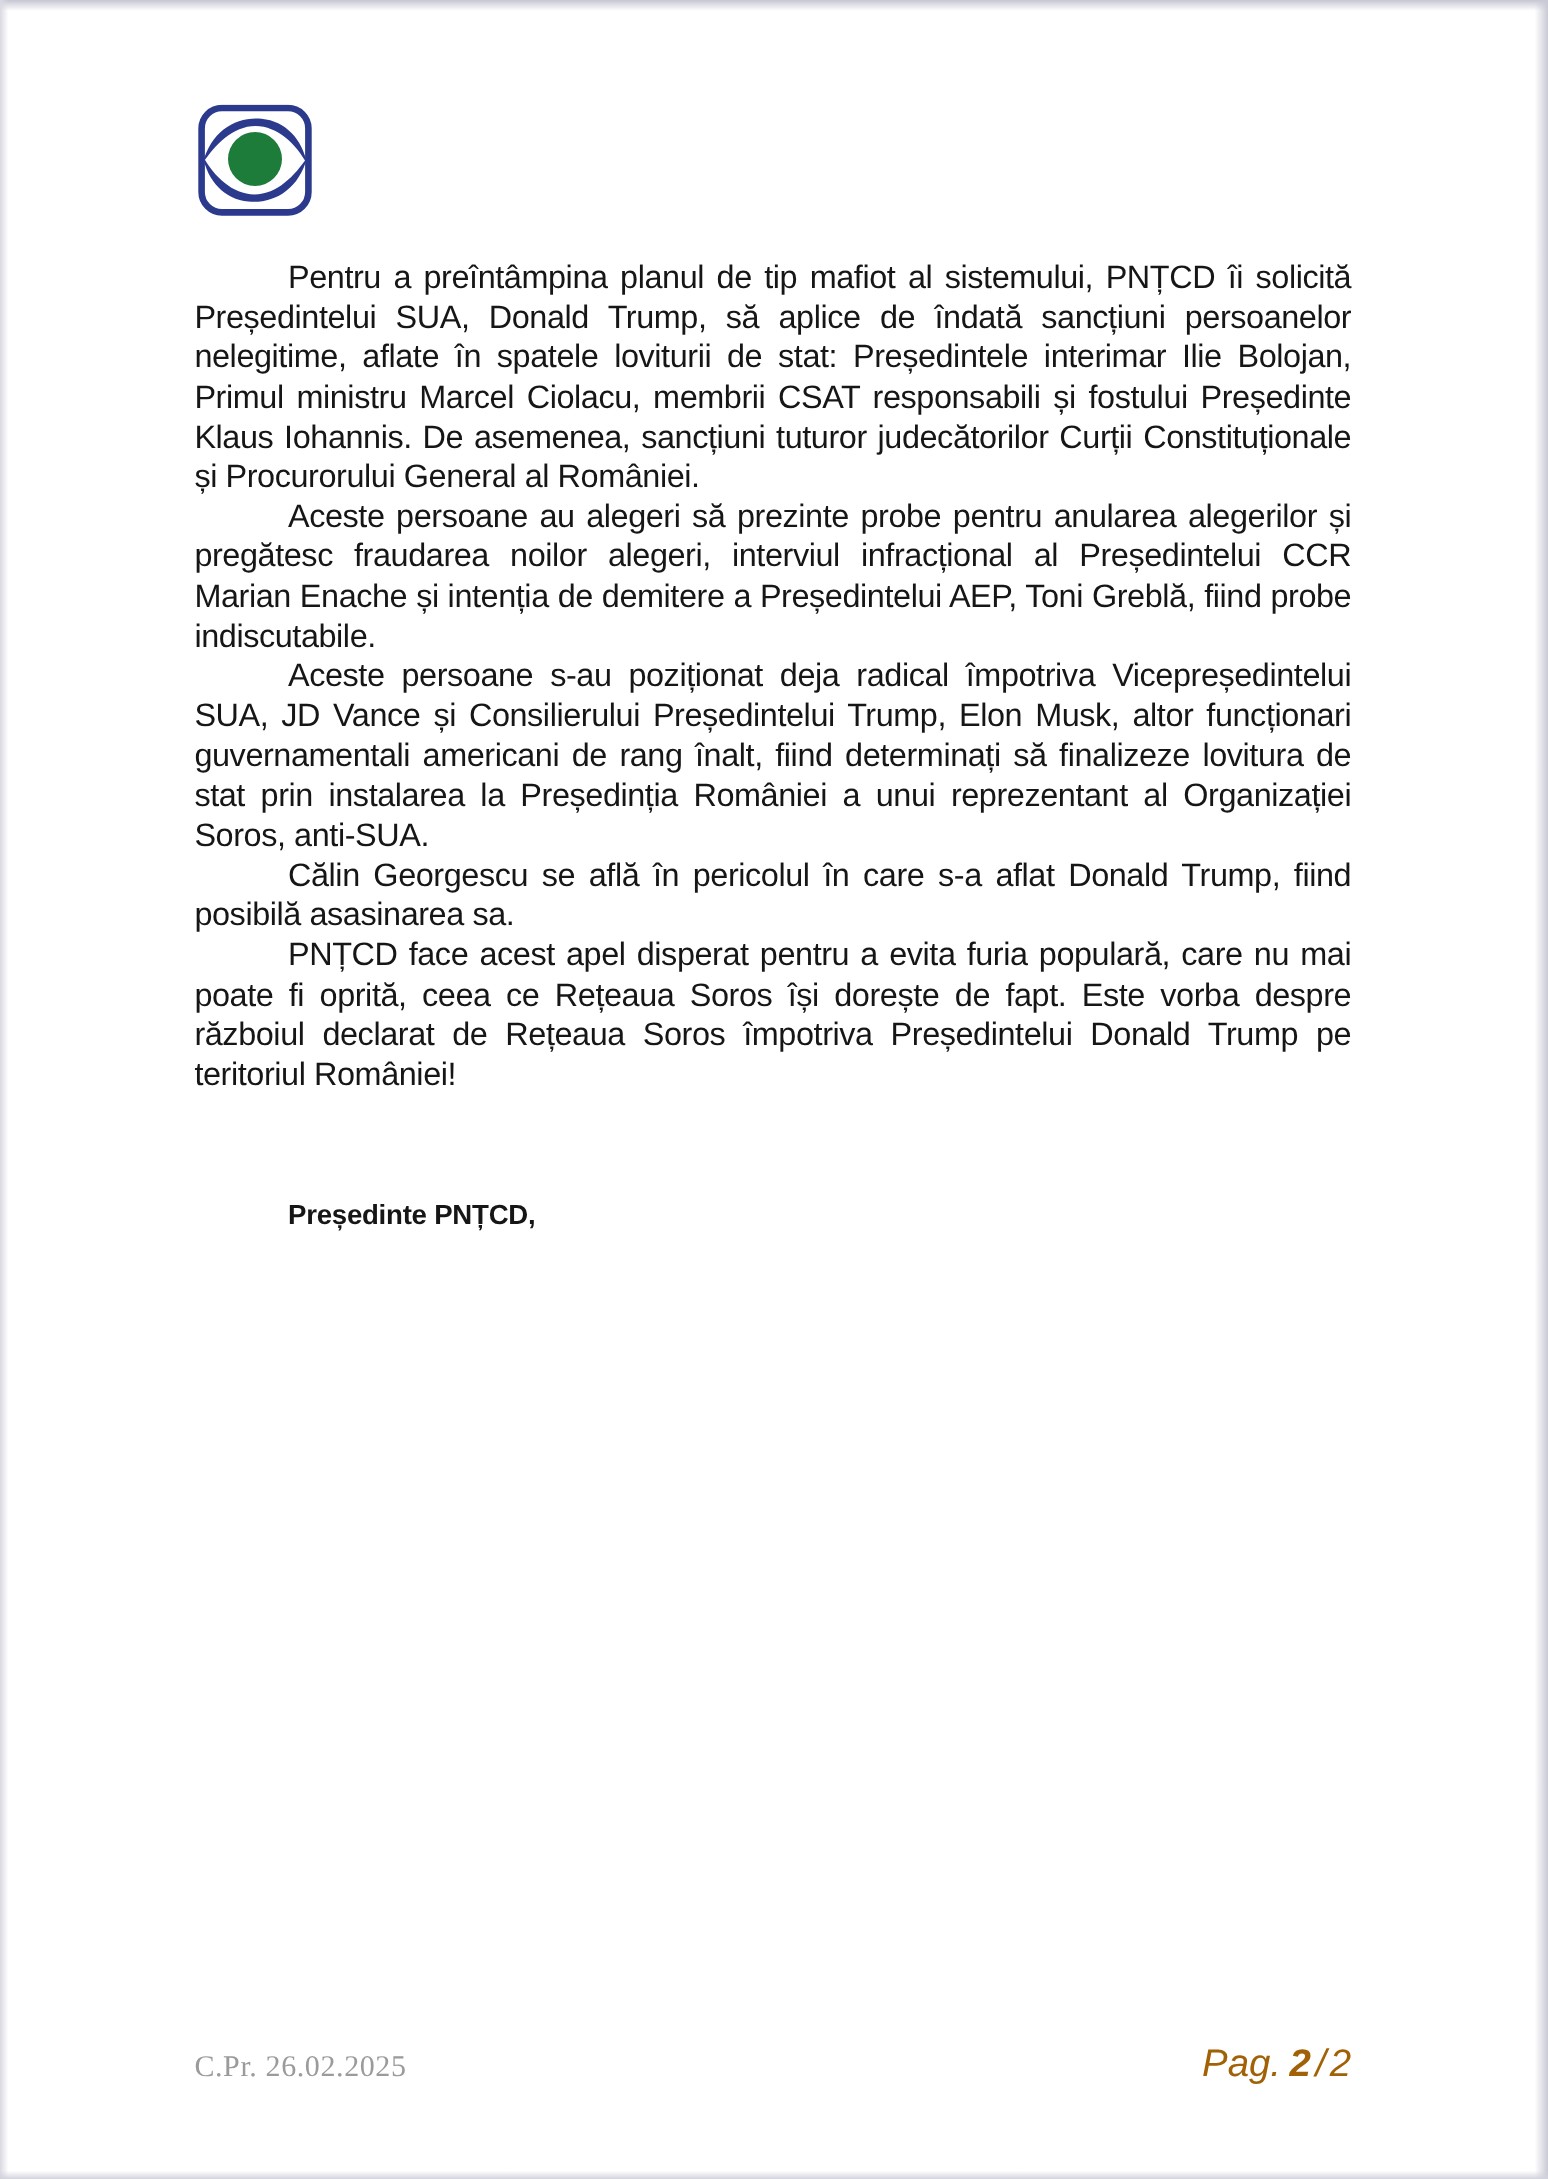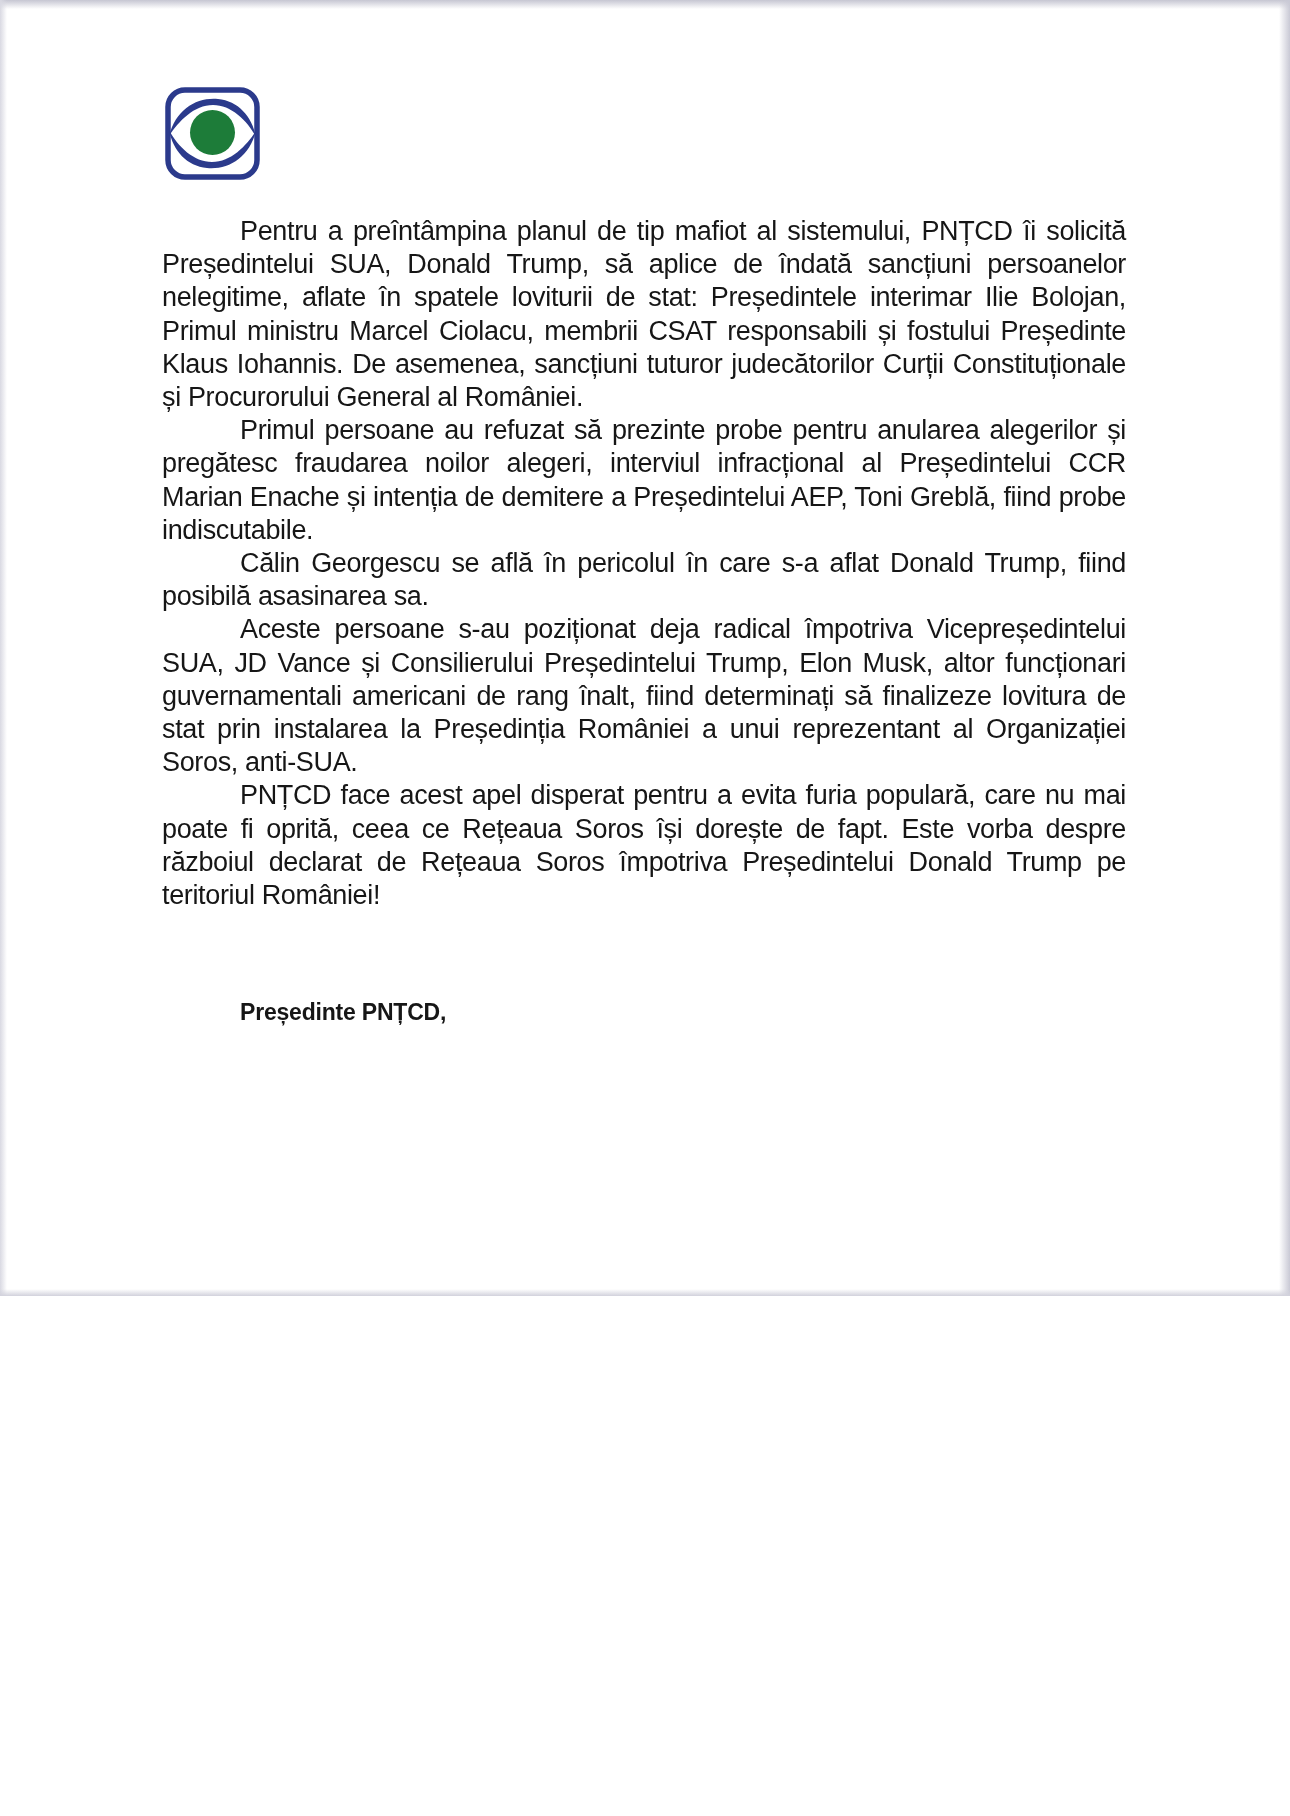--- a/index.html
+++ b/index.html
@@ -1,19 +1,19 @@
 <!DOCTYPE html>
 <html><head>
 <meta charset="utf-8">
 <style>
   html,body{margin:0;padding:0;background:#ffffff;}
   .page{
     position:relative;
     width:1290px;
-    height:1296px;
+    height:1816px;
     background:#ffffff;
     overflow:hidden;
     font-family:"Liberation Sans", sans-serif;
   }
   
   .edge{position:absolute;pointer-events:none;}
   .edge-top{left:0;top:0;right:0;height:9px;background:linear-gradient(180deg,#c6c6d2,rgba(255,255,255,0));}
   .edge-right{top:0;right:0;bottom:0;width:11px;background:linear-gradient(270deg,#c9c9d5,rgba(255,255,255,0));}
   .edge-left{top:0;left:0;bottom:0;width:7px;background:linear-gradient(90deg,#d9d9e2,rgba(255,255,255,0));}
   .edge-bottom{left:0;bottom:0;right:0;height:7px;background:linear-gradient(0deg,#d2d2dc,rgba(255,255,255,0));}
@@ -88,23 +88,23 @@
     <rect x="3" y="3" width="89" height="87" rx="17" fill="#ffffff" stroke="#2b3a8c" stroke-width="5.5"></rect>
     <g fill="#2b3a8c">
       <path id="lid" d="M4,49 C11,22 32,10 53,12 C73,14 87,29 91,50 C82,33 66,18 48,18 C29,18 14,34 4,49 Z"></path>
       <path d="M4,49 C11,22 32,10 53,12 C73,14 87,29 91,50 C82,33 66,18 48,18 C29,18 14,34 4,49 Z" transform="rotate(180 47.5 46.5)"></path>
     </g>
     <circle cx="47.5" cy="45.5" r="22.5" fill="#1d7c39"></circle>
   </svg>
 
   <div class="content">
     <p>Pentru a preîntâmpina planul de tip mafiot al sistemului, PNȚCD îi solicită Președintelui SUA, Donald Trump, să aplice de îndată sancțiuni persoanelor nelegitime, aflate în spatele loviturii de stat: Președintele interimar Ilie Bolojan, Primul ministru Marcel Ciolacu, membrii CSAT responsabili și fostului Președinte Klaus Iohannis. De asemenea, sancțiuni tuturor judecătorilor Curții Constituționale și Procurorului General al României.</p>
-    <p>Primul persoane au refuzat să prezinte probe pentru anularea alegerilor și pregătesc fraudarea noilor alegeri, interviul infracțional al Președintelui CCR Marian Enache și intenția de demitere a Președintelui AEP, Toni Greblă, fiind probe indiscutabile.</p>
+    <p>Aceste persoane au alegeri să prezinte probe pentru anularea alegerilor și pregătesc fraudarea noilor alegeri, interviul infracțional al Președintelui CCR Marian Enache și intenția de demitere a Președintelui AEP, Toni Greblă, fiind probe indiscutabile.</p>
+    <p>Aceste persoane s-au poziționat deja radical împotriva Vicepreședintelui SUA, JD Vance și Consilierului Președintelui Trump, Elon Musk, altor funcționari guvernamentali americani de rang înalt, fiind determinați să finalizeze lovitura de stat prin instalarea la Președinția României a unui reprezentant al Organizației Soros, anti-SUA.</p>
     <p>Călin Georgescu se află în pericolul în care s-a aflat Donald Trump, fiind posibilă asasinarea sa.</p>
-    <p>Aceste persoane s-au poziționat deja radical împotriva Vicepreședintelui SUA, JD Vance și Consilierului Președintelui Trump, Elon Musk, altor funcționari guvernamentali americani de rang înalt, fiind determinați să finalizeze lovitura de stat prin instalarea la Președinția României a unui reprezentant al Organizației Soros, anti-SUA.</p>
     <p>PNȚCD face acest apel disperat pentru a evita furia populară, care nu mai poate fi oprită, ceea ce Rețeaua Soros își dorește de fapt. Este vorba despre războiul declarat de Rețeaua Soros împotriva Președintelui Donald Trump pe teritoriul României!</p>
 
     <div class="signature">
       <div>Președinte PNȚCD,</div>
     </div>
   </div>
 
   <div class="footer">
     <span class="footer-ref">C.Pr. 26.02.2025</span>
     <span class="footer-page"><span>Pag.</span><span class="cur">2</span><span>/</span><span class="tot">2</span></span>

